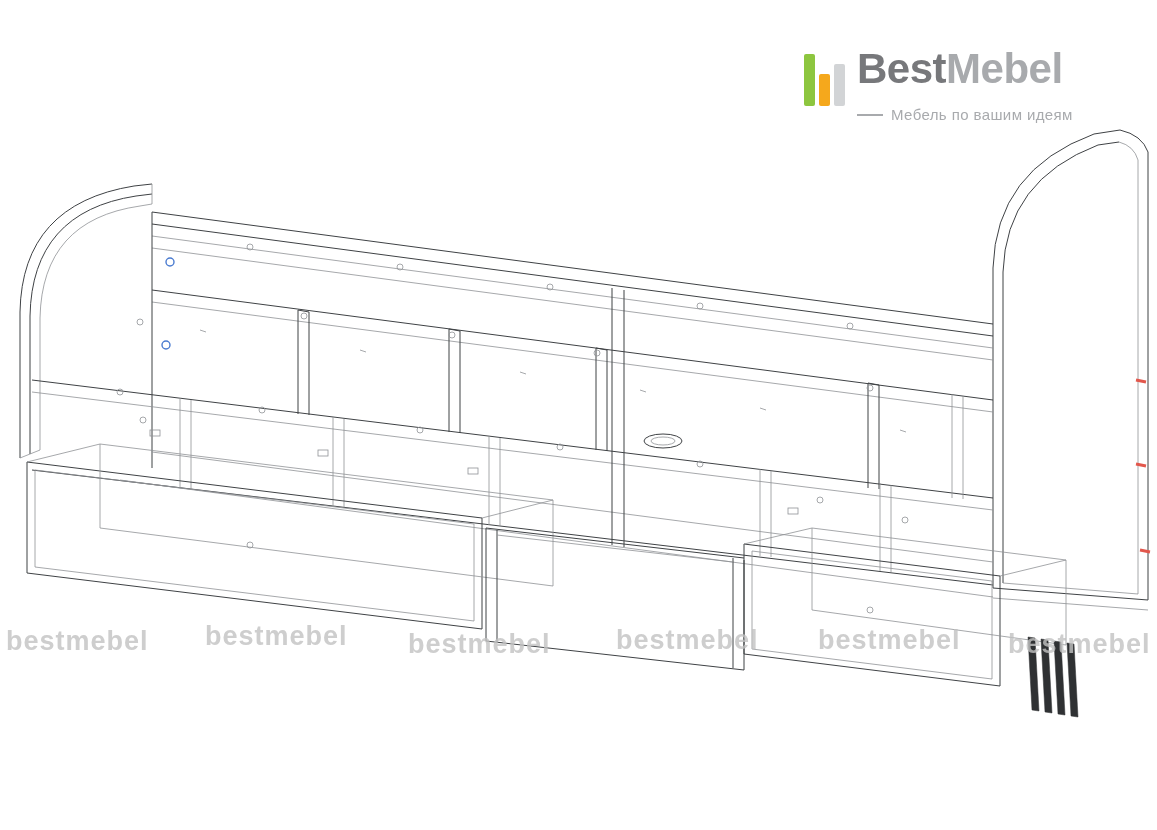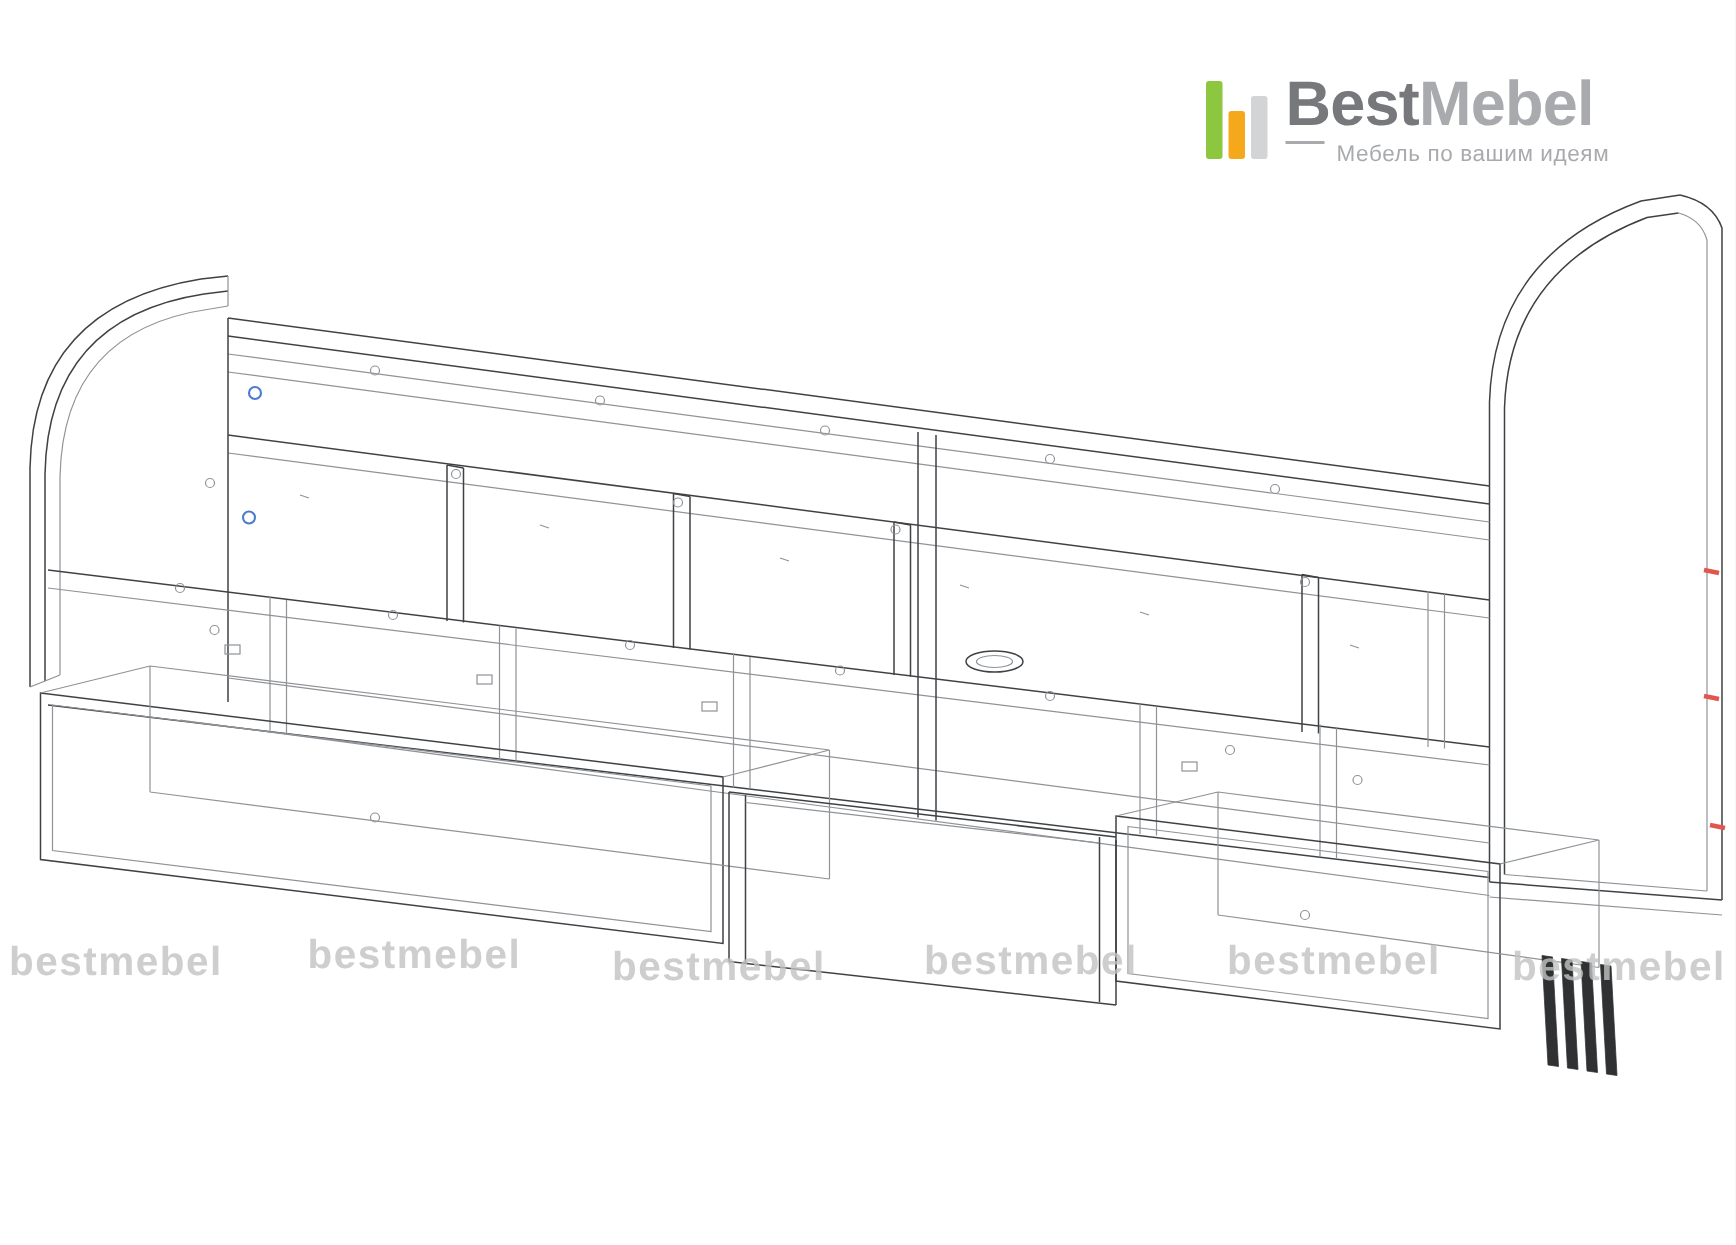--- a/index.html
+++ b/index.html
@@ -32,21 +32,21 @@
   .bar1{width:11px; height:52px; background:var(--accent_green);}
   .bar2{width:11px; height:32px; background:var(--accent_yellow);}
   .bar3{width:11px; height:42px; background:#d2d4d6;}
   .logo-textblock{display:flex; flex-direction:column;}
   .logo-name{
     font-size:42px; font-weight:bold; line-height:1.0; letter-spacing:-0.5px;
   }
   .logo-name .p1{color:var(--logo_gray);}
   .logo-name .p2{color:var(--logo_light);}
   .logo-tagline{
-    margin-top:4px; display:flex; 
+    margin-top:16px; display:flex; align-items:center;
     font-size:15px; color:var(--logo_light); letter-spacing:0.4px;
   }
   .logo-tagline::before{
     content:""; display:inline-block; width:26px; height:0;
     border-top:2px solid var(--logo_light); margin-right:8px;
   }
   
   svg.drawing{position:absolute; left:0; top:0;}
   .ln{fill:none; stroke:var(--line); stroke-width:1;}
   .lt{fill:none; stroke:var(--line_light); stroke-width:0.8;}

